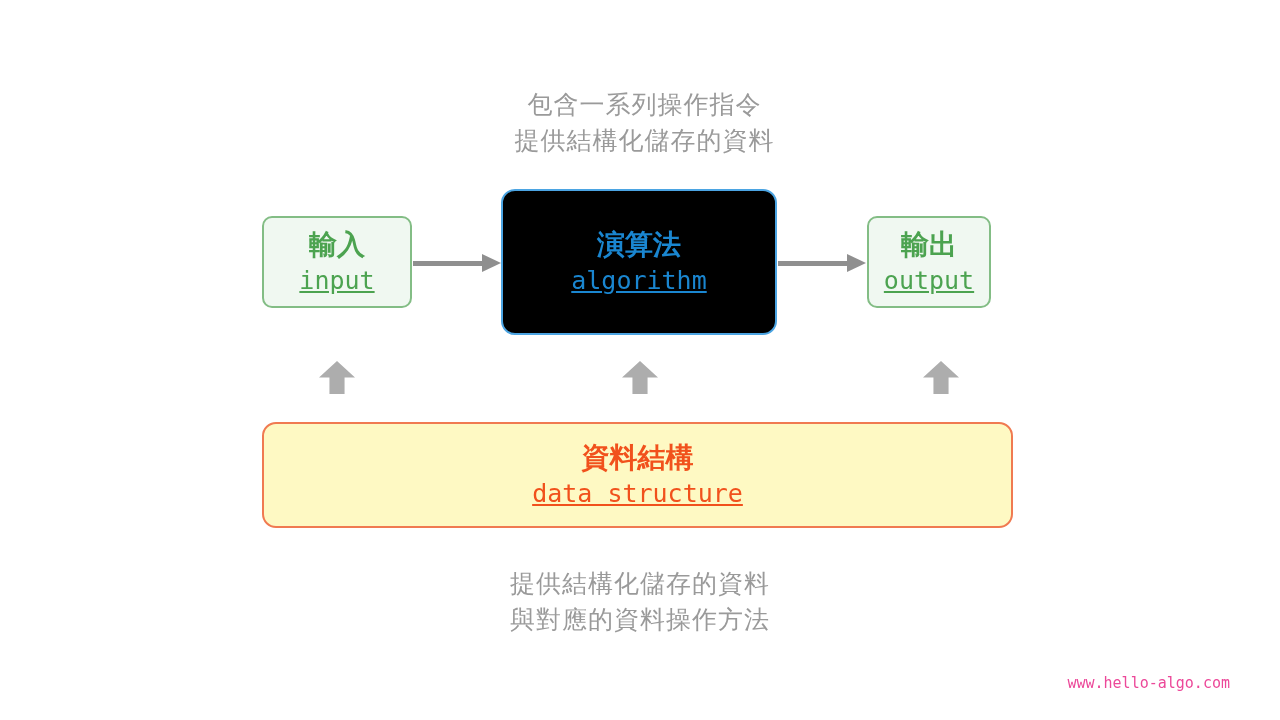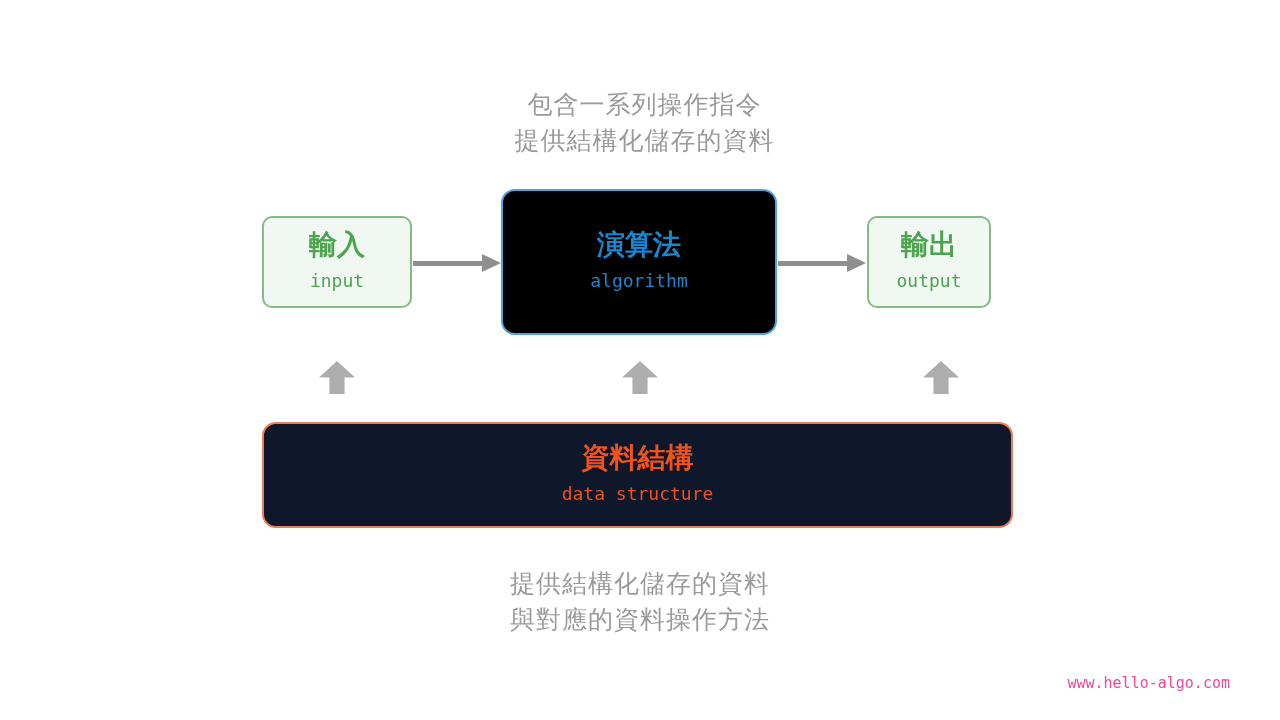--- a/index.html
+++ b/index.html
@@ -35,21 +35,21 @@
   .node {
     position: absolute;
     display: flex;
     flex-direction: column;
     align-items: center;
     justify-content: center;
     border-style: solid;
     border-width: 2px;
   }
   .node .title { font-weight: bold; font-size: 28px; line-height: 34px; }
-  .node .sub   { font-size: 18px; line-height: 30px; margin-top: 4px; }
+  .node .sub   { font-size: 25px; line-height: 30px; margin-top: 4px; text-decoration: underline; }
 
   .node.input, .node.output {
     background: #f0f8f1;
     border-color: #83bd85;
     border-radius: 10px;
   }
   .node.input  { left: 262px; top: 216px; width: 150px; height: 92px; }
   .node.output { left: 867px; top: 216px; width: 124px; height: 92px; }
   .node.input .title, .node.output .title,
   .node.input .sub,   .node.output .sub { color: #4ca350; }
@@ -57,21 +57,21 @@
   .node.algorithm {
     left: 501px; top: 189px; width: 276px; height: 146px;
     background: #000000;
     border-color: #4ba4e2;
     border-radius: 14px;
   }
   .node.algorithm .title, .node.algorithm .sub { color: #1a86d0; }
 
   .node.datastructure {
     left: 262px; top: 422px; width: 751px; height: 106px;
-    background: #0f172a;
+    background: #fef9c3;
     border-color: #f07a51;
     border-radius: 14px;
   }
   .node.datastructure .title, .node.datastructure .sub { color: #f1511c; }
 
   
   .harrow {
     position: absolute;
     top: 254px;
     width: 88px;

